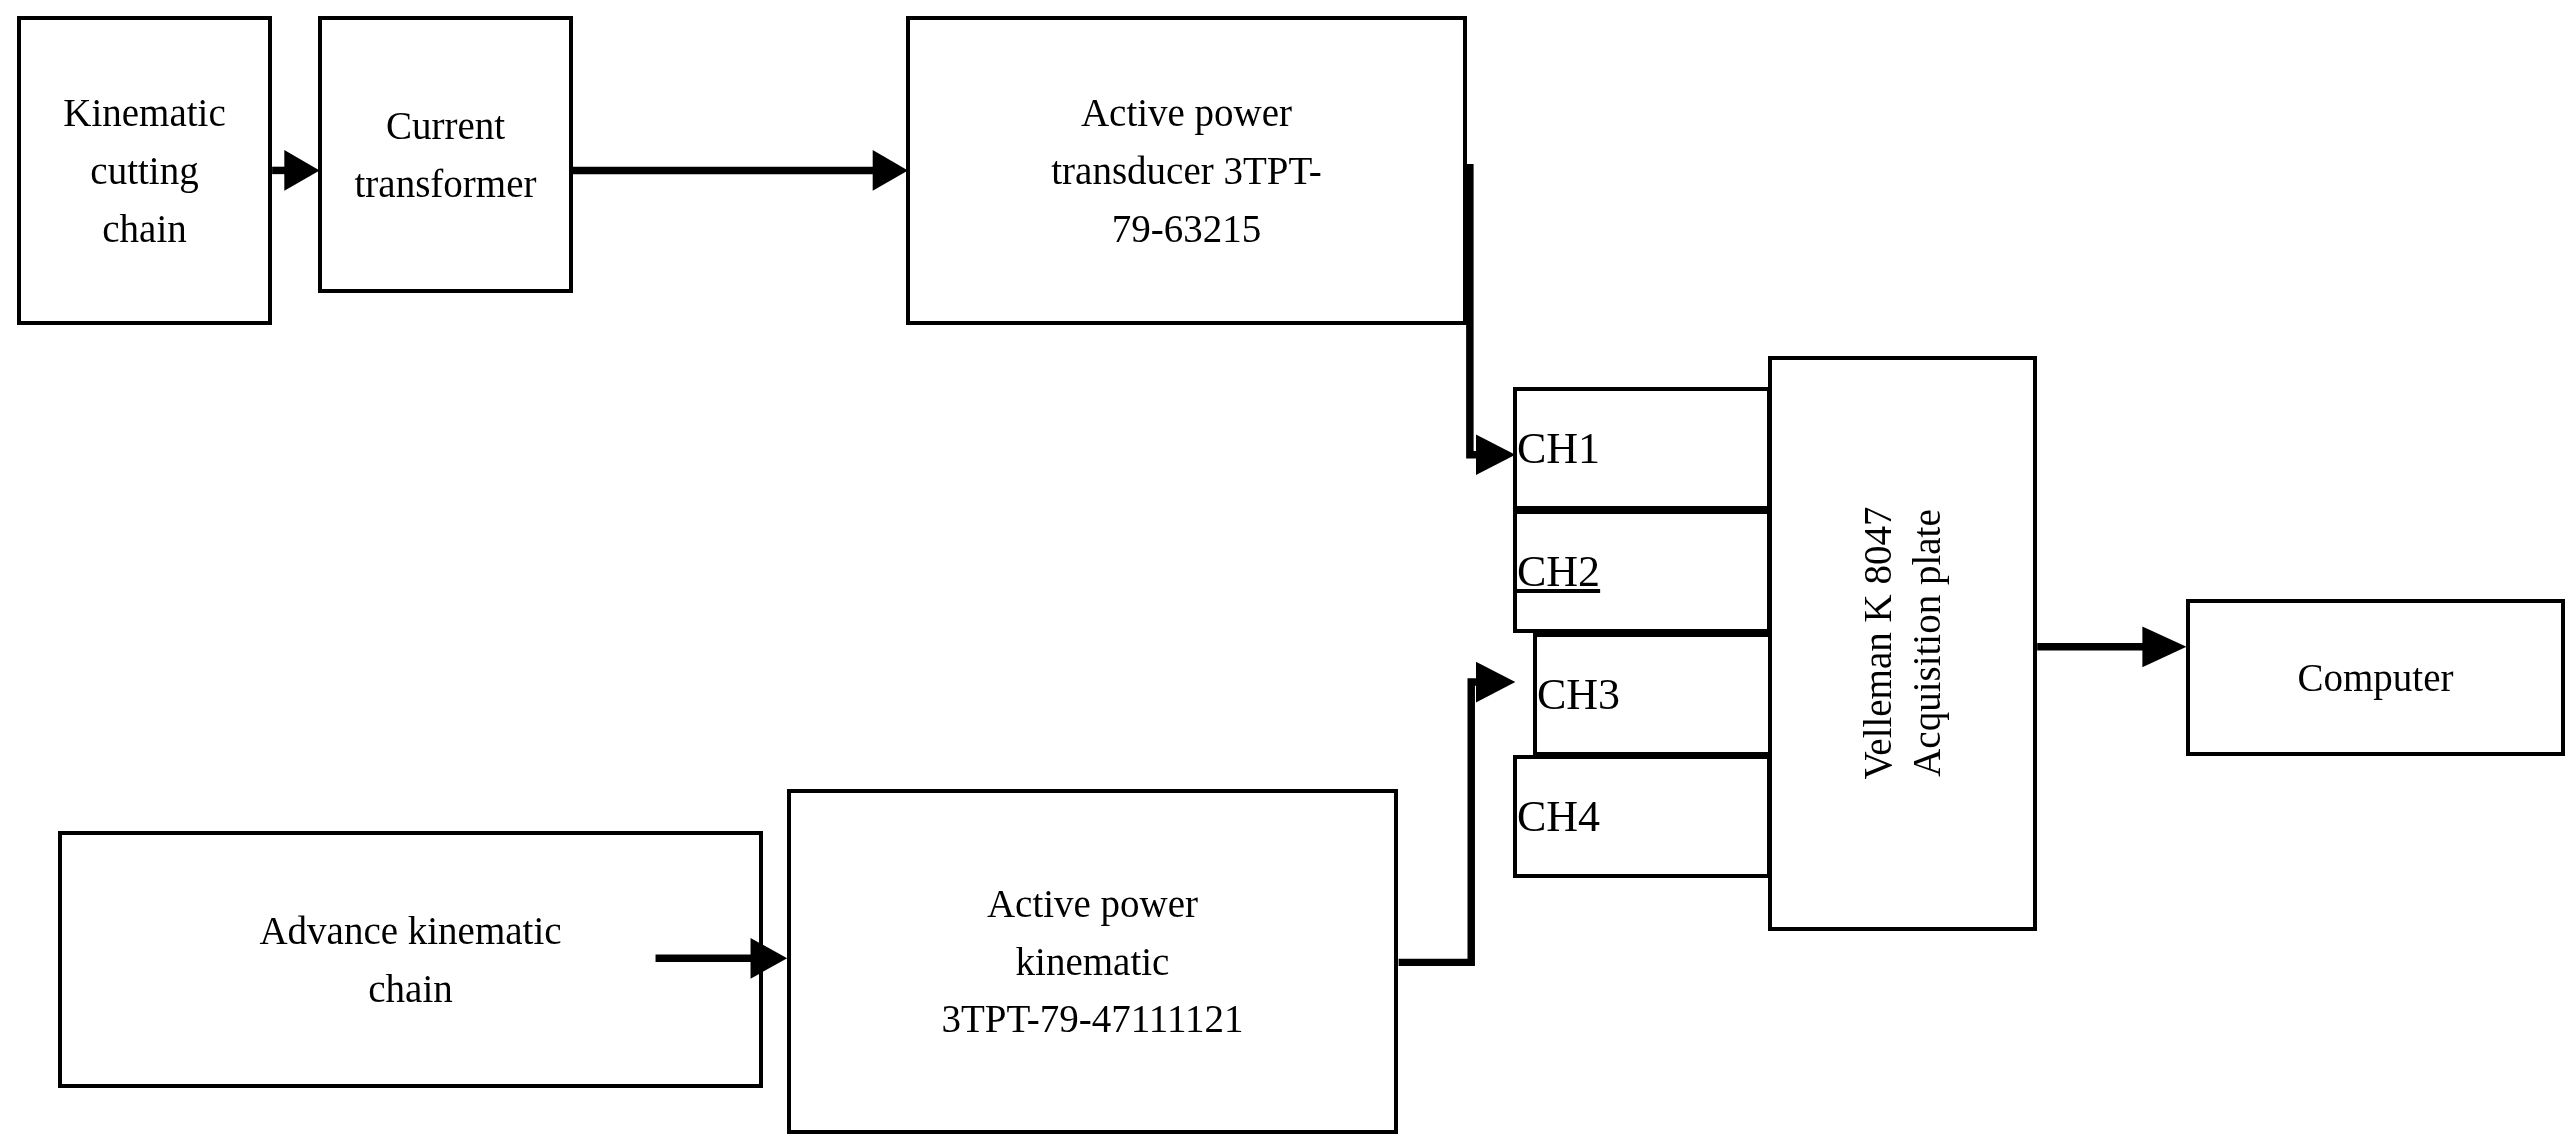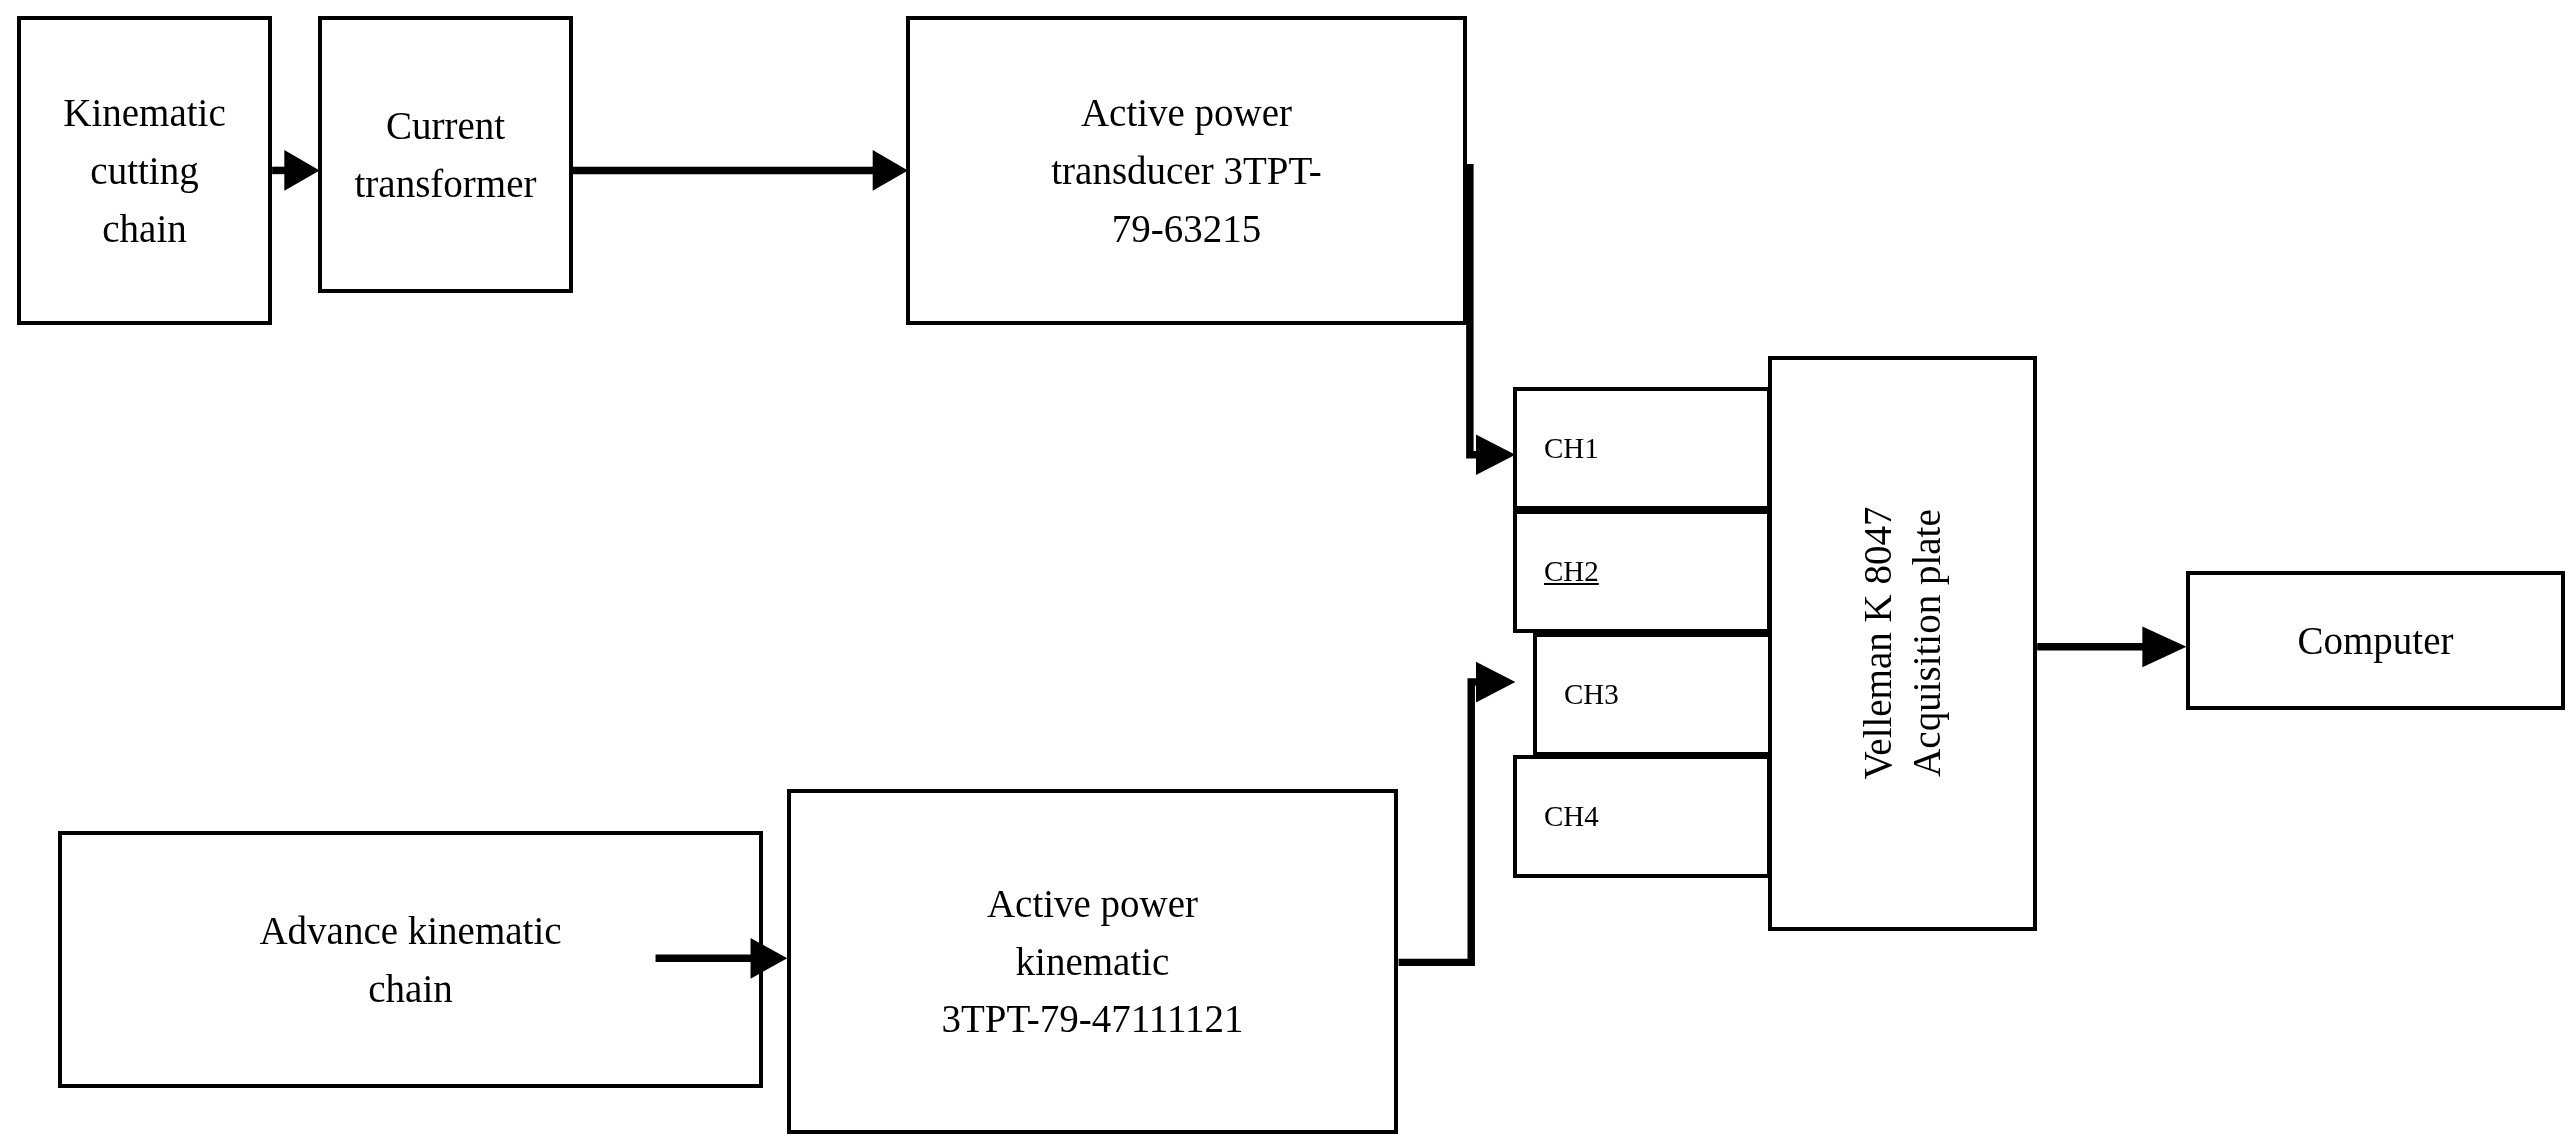--- a/index.html
+++ b/index.html
@@ -14,35 +14,35 @@
 
   
   #box-kinematic-cutting-chain{left:17px;top:16.3px;width:255px;height:309px;}
   #box-current-transformer{left:318px;top:16.3px;width:255px;height:277px;}
   #box-active-power-transducer-top{left:906px;top:16.3px;width:561px;height:309px;}
 
   
   #channel-stack{position:absolute;left:1513px;top:387px;width:258px;height:491px;}
   .chan{position:absolute;left:0;width:258px;height:123px;box-sizing:border-box;
         border:4.1px solid #000;background:#fff;display:flex;align-items:center;}
-  .chan span{font-size:29px;padding-left:27px;}
+  .chan span{font-size:44px;}
   #chan-ch1{top:0px;}
   #chan-ch2{top:123px;text-decoration:underline;}
   #chan-ch3{top:246px;margin-left:20px;}
   #chan-ch4{top:368px;}
 
   
   #box-acquisition-plate{left:1768px;top:356px;width:269px;height:575px;
       display:flex;align-items:center;justify-content:center;}
   #acq-rot{transform:rotate(-90deg);white-space:nowrap;display:flex;
       flex-direction:column-reverse;align-items:center;gap:4.1px;}
   #acq-rot span{font-size:39px;white-space:nowrap;display:block;}
 
   
-  #box-computer{left:2186px;top:571px;width:379px;height:139px;}
+  #box-computer{left:2186px;top:599px;width:379px;height:157px;}
 
   
   #box-advance-kinematic-chain{left:58px;top:831px;width:705px;height:257px;}
   #box-active-power-transducer-bottom{left:787px;top:789px;width:611px;height:345px;}
   svg.link{position:absolute;left:0;top:0;width:2576px;height:1145px;overflow:visible;}
   svg.link path{fill:none;stroke:#000;stroke-width:11;}
   svg.link polygon{fill:#000;}
 </style>
 </head>
 <body>

